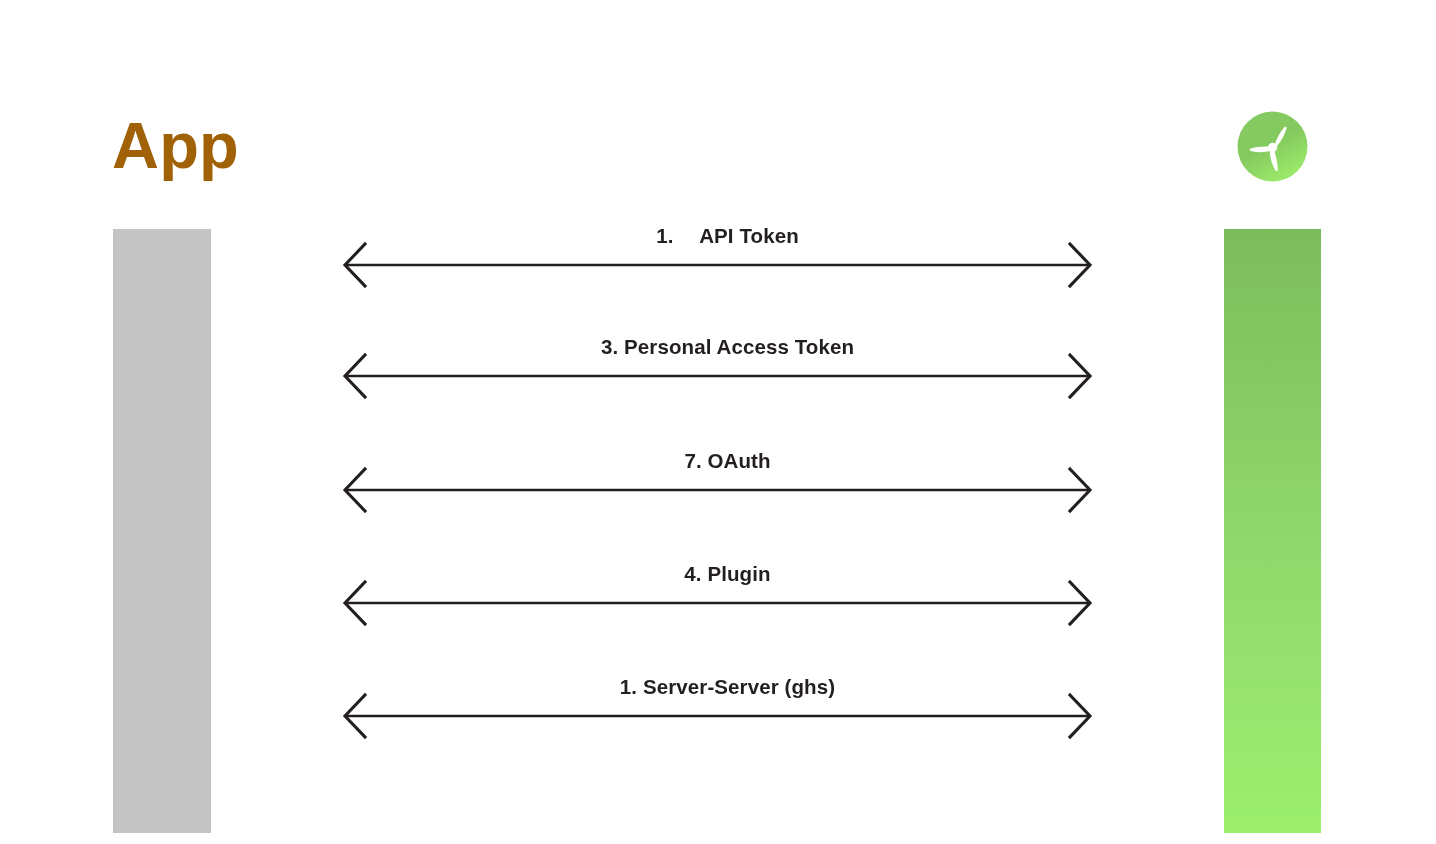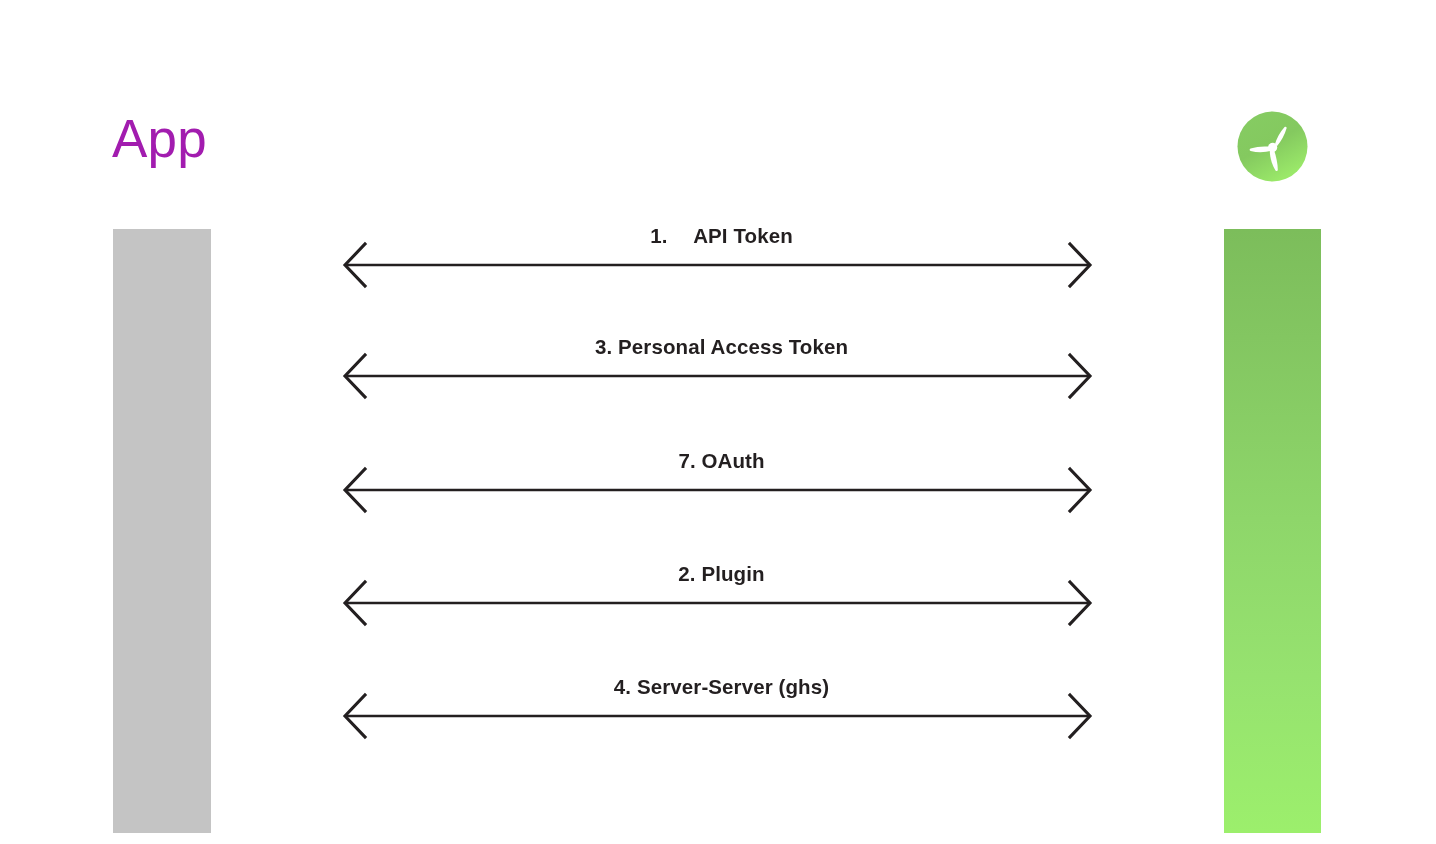--- a/index.html
+++ b/index.html
@@ -18,24 +18,24 @@
     height: 844px;
     background: #ffffff;
     overflow: hidden;
   }
 
   
   #page-title {
     position: absolute;
     left: 112px;
     top: 109px;
-    font-size: 53px;
-    font-weight: 400;
+    font-size: 65px;
+    font-weight: 700;
     letter-spacing: 0.2px;
-    color: #a21caf;
+    color: #a16207;
     line-height: 1.15;
     white-space: nowrap;
   }
 
   
   .lifeline {
     position: absolute;
   }
   #app-lifeline {
     left: 113px;
@@ -68,21 +68,21 @@
 
   
   .arrow-row {
     position: absolute;
     left: 345px;
     width: 745px;
     height: 0;
   }
   .arrow-label {
     position: absolute;
-    left: 4px;
+    left: 10px;
     width: 745px;
     bottom: 12px;
     text-align: center;
     font-size: 20.5px;
     font-weight: bold;
     color: #231f20;
     letter-spacing: 0.1px;
     white-space: pre;
     line-height: 1.2;
   }
@@ -151,30 +151,30 @@
   <div class="arrow-row" style="top:486px;">
     <div class="arrow-label">7. OAuth</div>
     <svg class="arrow-svg" viewBox="0 0 753 52">
       <path d="M4 30 L749 30" stroke="#231f20" stroke-width="2.6" fill="none"></path>
       <path d="M24 9 L4 30 L24 51" stroke="#231f20" stroke-width="3.1" fill="none" stroke-linecap="square" stroke-linejoin="miter"></path>
       <path d="M729 9 L749 30 L729 51" stroke="#231f20" stroke-width="3.1" fill="none" stroke-linecap="square" stroke-linejoin="miter"></path>
     </svg>
   </div>
 
   <div class="arrow-row" style="top:599px;">
-    <div class="arrow-label">2. Plugin</div>
+    <div class="arrow-label">4. Plugin</div>
     <svg class="arrow-svg" viewBox="0 0 753 52">
       <path d="M4 30 L749 30" stroke="#231f20" stroke-width="2.6" fill="none"></path>
       <path d="M24 9 L4 30 L24 51" stroke="#231f20" stroke-width="3.1" fill="none" stroke-linecap="square" stroke-linejoin="miter"></path>
       <path d="M729 9 L749 30 L729 51" stroke="#231f20" stroke-width="3.1" fill="none" stroke-linecap="square" stroke-linejoin="miter"></path>
     </svg>
   </div>
 
   <div class="arrow-row" style="top:712px;">
-    <div class="arrow-label">4. Server-Server (ghs)</div>
+    <div class="arrow-label">1. Server-Server (ghs)</div>
     <svg class="arrow-svg" viewBox="0 0 753 52">
       <path d="M4 30 L749 30" stroke="#231f20" stroke-width="2.6" fill="none"></path>
       <path d="M24 9 L4 30 L24 51" stroke="#231f20" stroke-width="3.1" fill="none" stroke-linecap="square" stroke-linejoin="miter"></path>
       <path d="M729 9 L749 30 L729 51" stroke="#231f20" stroke-width="3.1" fill="none" stroke-linecap="square" stroke-linejoin="miter"></path>
     </svg>
   </div>
 
 </div>
 
 </body></html>

